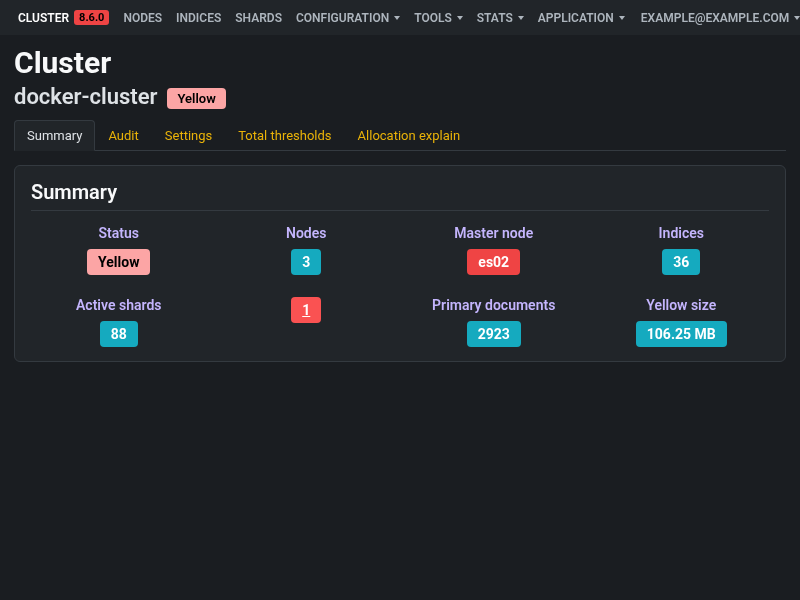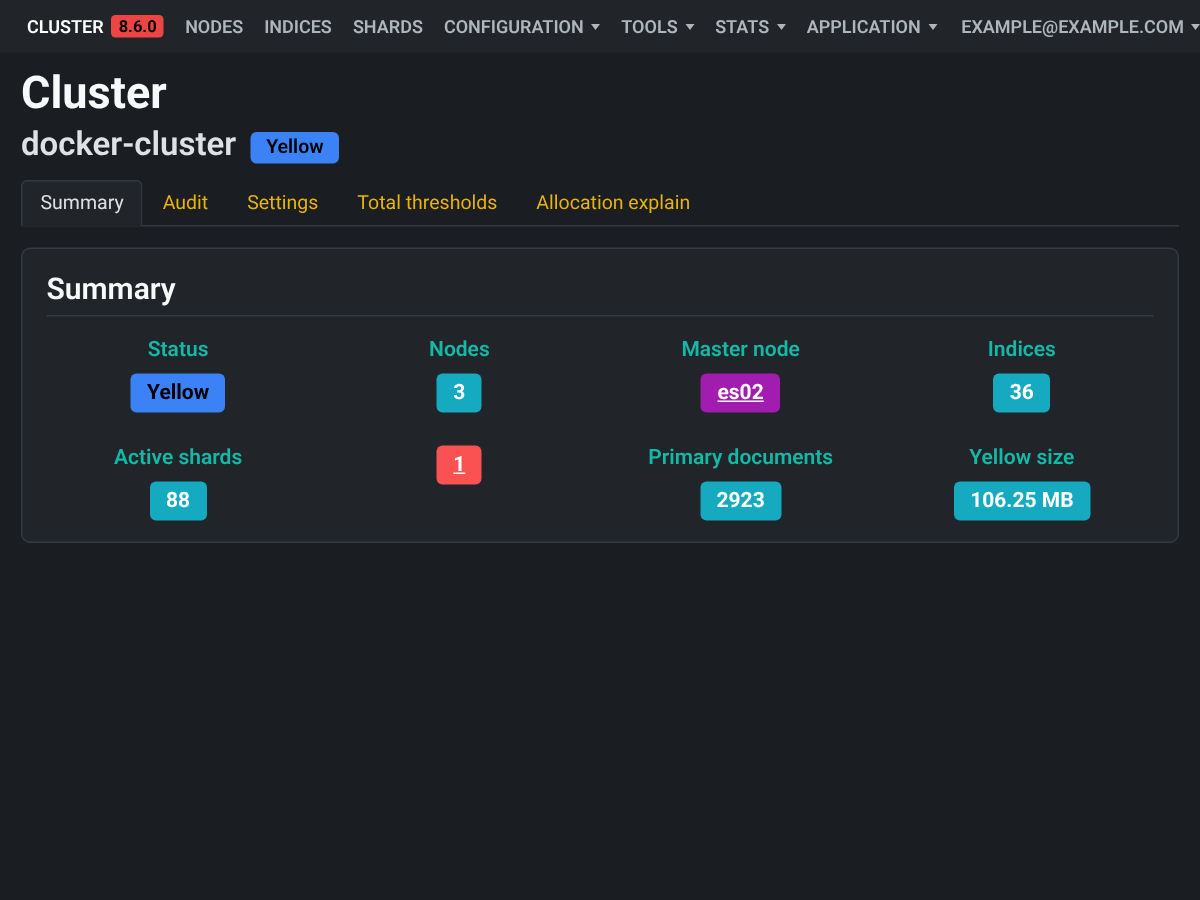--- a/index.html
+++ b/index.html
@@ -66,23 +66,23 @@
     gap: 10px;
     margin-bottom: 10px;
   }
   .badge {
     font-size: 13px;
     font-weight: 600;
     padding: 3px 10px;
     border-radius: 4px;
     display: inline-block;
   }
-  .badge-yellow { background: #3b82f6; color: #000; }
+  .badge-yellow { background: #fca5a5; color: #000; }
   .badge-cyan { background: #15aabf; color: #fff; }
-  .badge-purple { background: #a21caf; color: #fff; text-decoration: underline; cursor: pointer; }
+  .badge-purple { background: #ef4444; color: #fff; cursor: pointer; }
   .badge-red { background: #fa5252; color: #fff; text-decoration: underline; cursor: pointer; }
   .tabs {
     display: flex;
     border-bottom: 1px solid #343a40;
     gap: 0;
   }
   .tab {
     padding: 7px 12px;
     font-size: 13px;
     color: #eab308;
@@ -119,21 +119,21 @@
   }
   .summary-grid {
     display: grid;
     grid-template-columns: repeat(4, 1fr);
     gap: 22px 12px;
     text-align: center;
   }
   .stat-label {
     font-size: 14px;
     font-weight: 600;
-    color: #14b8a6;
+    color: #c4b5fd;
     margin-bottom: 8px;
     white-space: nowrap;
   }
   .stat-value .badge {
     font-size: 14px;
     font-weight: 700;
     padding: 5px 11px;
   }
 </style>
 </head>

